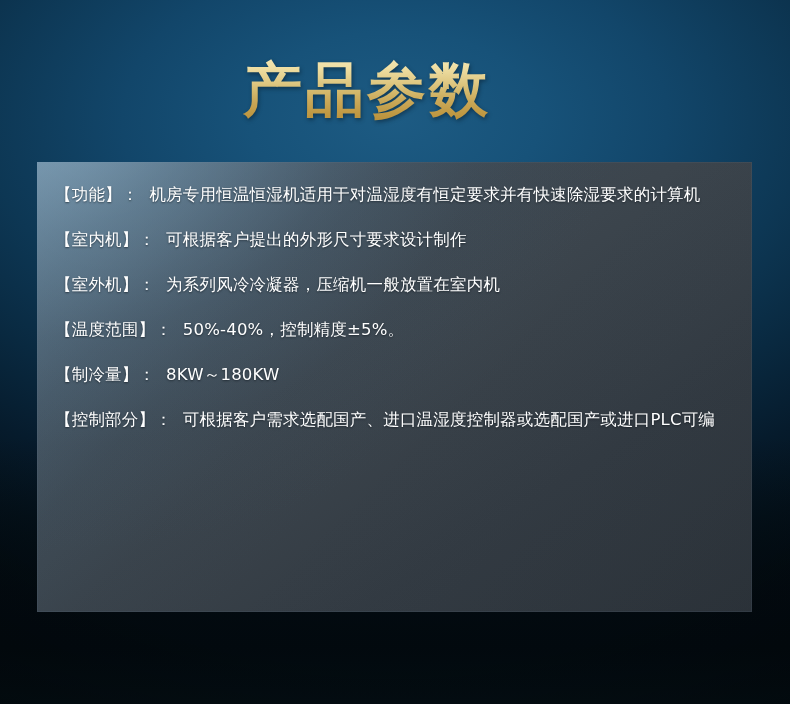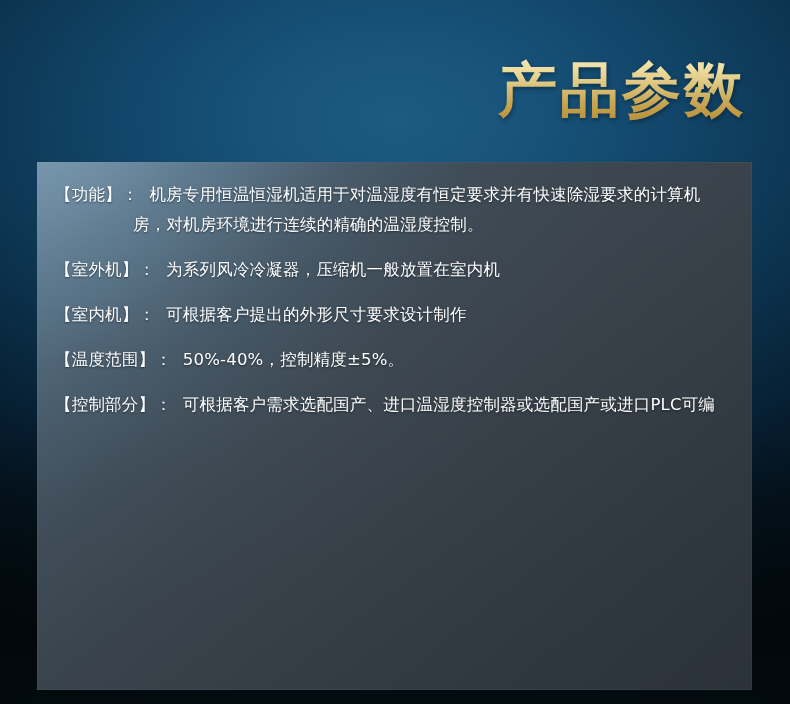--- a/index.html
+++ b/index.html
@@ -56,24 +56,24 @@
     inset: 0;
     background: radial-gradient(130% 110% at 50% 35%,
       rgba(0,0,0,0) 52%,
       rgba(0,0,0,0.30) 78%,
       rgba(0,0,0,0.62) 100%);
   }
 
   
   #title-wrap {
     position: absolute;
-    left: 12px;
+    left: 0;
     top: 57px;
     width: 734px;
-    text-align: right;
+    text-align: center;
     z-index: 5;
   }
   #page-title {
     display: inline-block;
     font-family: "DejaVu Sans", "Liberation Sans", sans-serif;
     font-size: 59px;
     line-height: 66px;
     font-weight: bold;
     letter-spacing: 3px;
     background-image: linear-gradient(to bottom,
@@ -91,21 +91,21 @@
     text-shadow: none;
     filter: drop-shadow(1px 2px 2px rgba(3,18,30,0.45));
   }
 
   
   #spec-panel {
     position: absolute;
     left: 37px;
     top: 162px;
     width: 715px;
-    height: 528px;
+    height: 450px;
     z-index: 4;
     overflow: hidden;
     background-color: #3a434b;
     background-image:
       linear-gradient(135deg,
         rgba(128,168,196,0.55) 0%,
         rgba(104,144,172,0.42) 11%,
         rgba(84,118,144,0.30) 21%,
         rgba(66,94,116,0.18) 31%,
         rgba(54,74,92,0.08) 42%,
@@ -158,21 +158,22 @@
   <div id="bg-base"></div>
   <div id="bg-shade"></div>
   <div id="bg-vignette"></div>
 
   <div id="title-wrap">
     <span id="page-title">产品参数</span>
   </div>
 
   <div id="spec-panel">
     <div id="spec-list">
-        <div class="spec-row"><span class="spec-label">【功能】：</span><span>  机房专用恒温恒湿机适用于对温湿度有恒定要求并有快速除湿要求的计算机</span><span class="spec-continuation" style="padding-left: 78px;">房，对机房环境进行连续的精确的温湿度控制。</span></div>
+        <div class="spec-row"><span class="spec-label">【功能】：</span><span>  机房专用恒温恒湿机适用于对温湿度有恒定要求并有快速除湿要求的计算机</span></div>
+        <div class="spec-row"><span class="spec-label">【室内机】：</span><span>  可根据客户提出的外形尺寸要求设计制作</span></div>
         <div class="spec-row"><span class="spec-label">【室外机】：</span><span>  为系列风冷冷凝器，压缩机一般放置在室内机</span></div>
-        <div class="spec-row"><span class="spec-label">【室内机】：</span><span>  可根据客户提出的外形尺寸要求设计制作</span></div>
         <div class="spec-row"><span class="spec-label">【温度范围】：</span><span>  50%-40%，控制精度±5%。</span></div>
+        <div class="spec-row"><span class="spec-label">【制冷量】：</span><span>  8KW～180KW</span></div>
         <div class="spec-row"><span class="spec-label">【控制部分】：</span><span>  可根据客户需求选配国产、进口温湿度控制器或选配国产或进口PLC可编</span></div>
       </div>
   </div>
 
 </div>
 
 </body></html>

